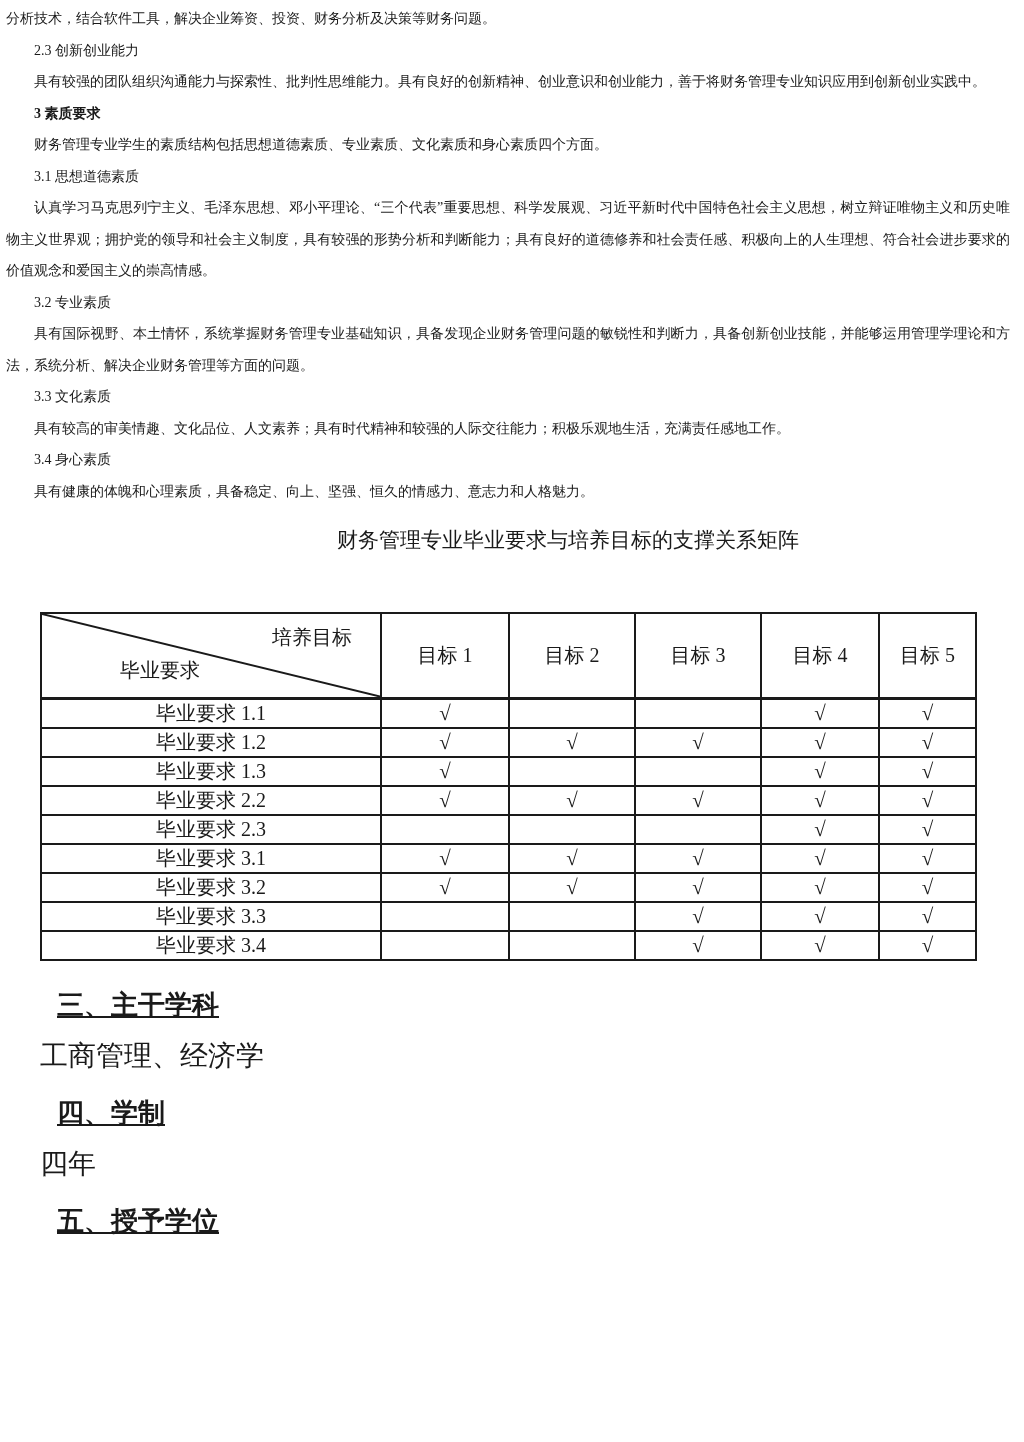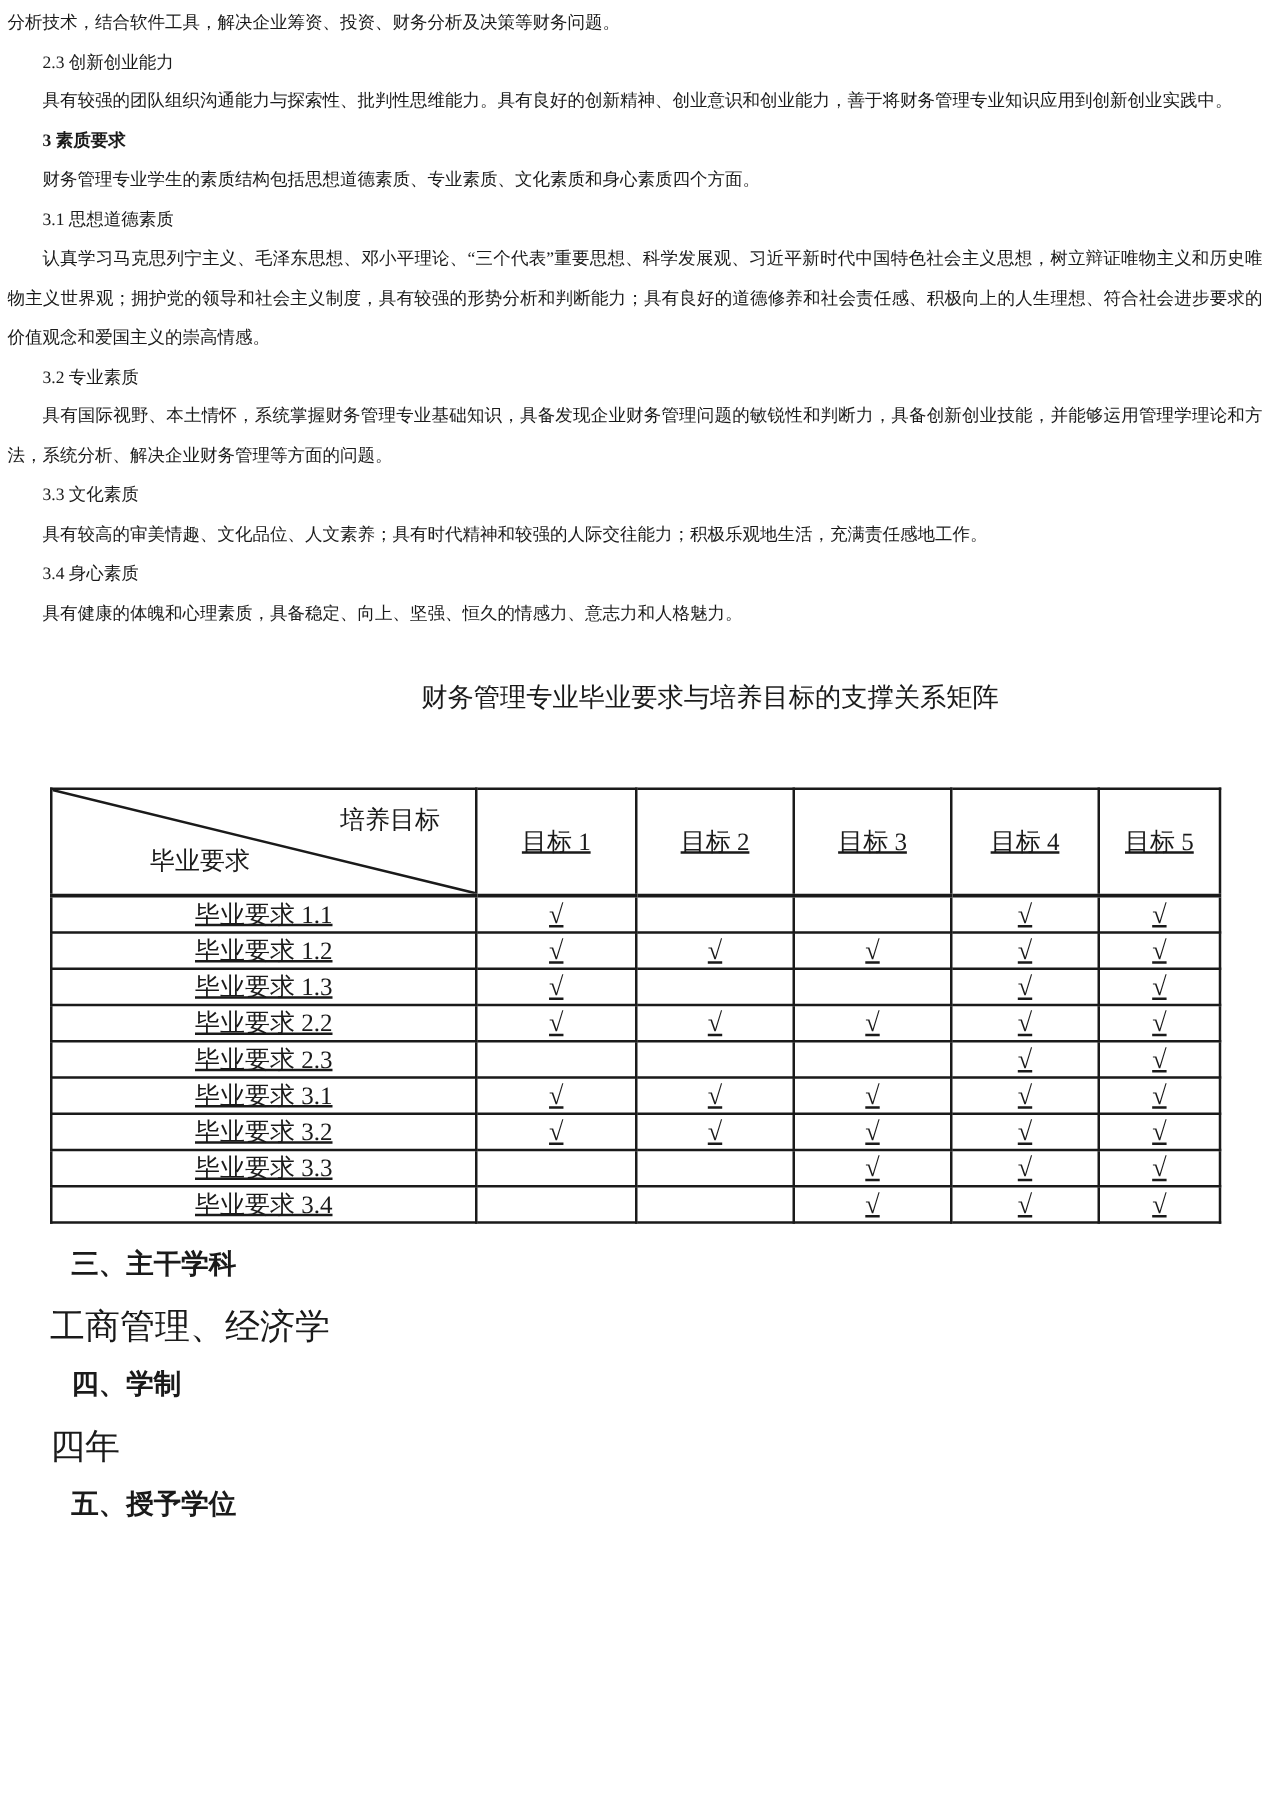--- a/index.html
+++ b/index.html
@@ -13,33 +13,32 @@
   .content{
     padding:3px 14px 0 6px;
     font-size:14px;line-height:31.5px;
     text-align:justify;
   }
   .content p{margin:0;}
   .indent{text-indent:2em;}
   .bold{font-weight:bold;}
   
   .caption{
-    margin-top:36px;
+    margin-top:18px;
     width:1024px;box-sizing:border-box;
     padding-left:112px;
     text-align:center;
     font-size:21px;line-height:31px;
   }
   
   table.matrix{
     margin:56px 0 0 40px;
     border-collapse:collapse;table-layout:fixed;
     width:935px;
     font-size:20px;
-    text-decoration:underline;
   }
   table.matrix th,table.matrix td{
     border:2px solid #1a1a1a;
     padding:0;text-align:center;vertical-align:middle;
     font-weight:normal;
   }
   table.matrix thead th{border-bottom:3px solid #1a1a1a;}
   tr.head-row{height:85px;}
   table.matrix tbody tr{height:24px;}
   col.c-label{width:340px;}
@@ -49,22 +48,23 @@
   col.c-g4{width:118px;}
   col.c-g5{width:97px;}
   th.corner{position:relative;}
   th.corner svg.diag{position:absolute;left:0;top:0;width:100%;height:100%;display:block;}
   .corner-top{position:absolute;top:10px;right:28px;font-size:20px;}
   .corner-bottom{position:absolute;bottom:13px;left:78px;font-size:20px;}
   td.mark{font-size:21px;}
   
   .section-heading{
     font-family:"Liberation Sans","DejaVu Sans",sans-serif;
-    font-weight:bold;font-size:22px;line-height:28px;
-    margin:18px 0 0 57px;
+    font-weight:bold;font-size:27px;line-height:28px;
+    margin:30px 0 0 57px;
+    text-decoration:underline;
   }
   .section-body{
     font-size:28px;line-height:26px;
     margin:24px 0 0 40px;
   }
 </style>
 </head>
 <body>
 
 <div class="content">

